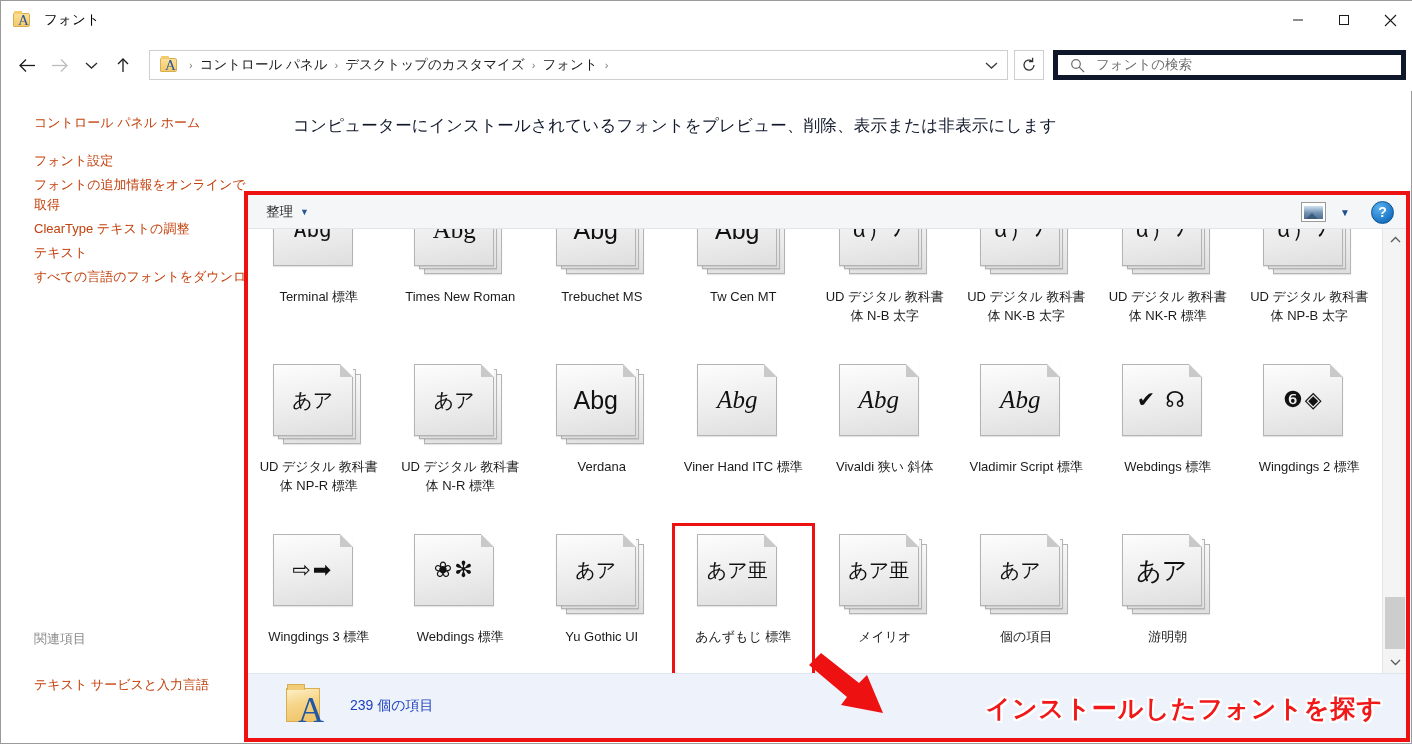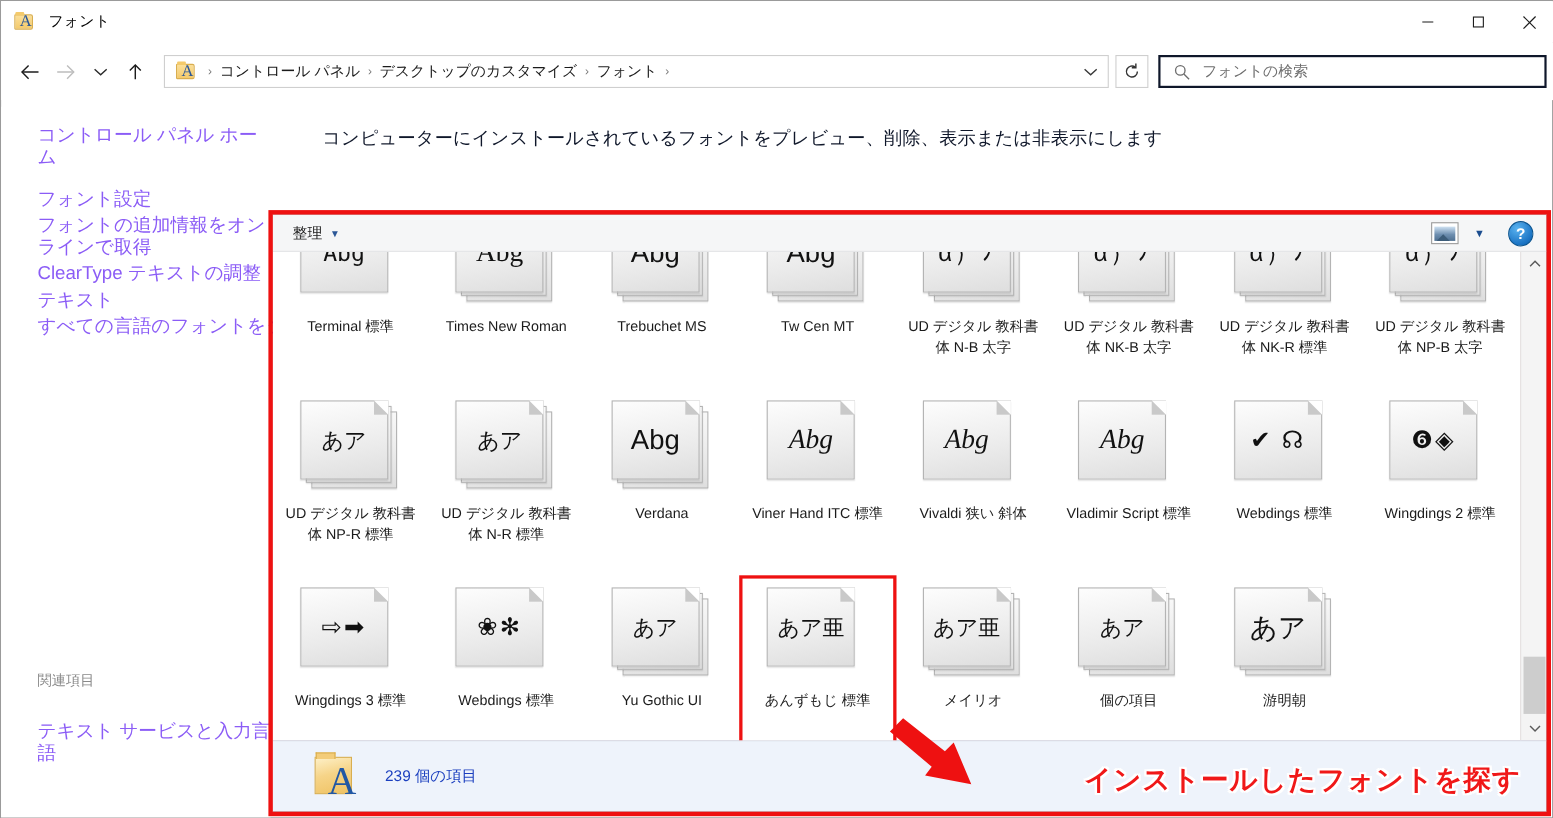--- a/index.html
+++ b/index.html
@@ -71,33 +71,33 @@
   .crumb-drop {
     position: absolute; right: 1px; top: 0; height: 28px; width: 30px;
     display: flex; align-items: center; justify-content: center; font-size: 12px; color: #444;
   }
   .refresh-btn {
     margin-left: 6px; width: 30px; height: 30px; border: 1px solid #cfcfcf;
     display: flex; align-items: center; justify-content: center; color: #333; font-size: 15px;
     background: #fff;
   }
   .searchbox {
-    margin-left: 9px; height: 30px; width: 353px; border: 2px solid #0f172a; background: #fff;
+    margin-left: 9px; height: 30px; width: 353px; border: 5px solid #0f172a; background: #fff;
     display: flex; align-items: center;
   }
   .search-icon { margin-left: 12px; color: #6c6c6c; display: flex; }
   .search-placeholder { margin-left: 11px; font-size: 13.5px; color: #6d6d6d; }
 
   
   .sidebar {
     position: absolute; left: 0; top: 96px; width: 245px; height: 646px;
     background: #ffffff;
     padding-left: 33px; padding-top: 16px;
   }
-  .side-link { font-size: 17px; color: #8b5cf6; line-height: 20px; margin-bottom: 4px; cursor: pointer; }
+  .side-link { font-size: 13px; color: #c2410c; line-height: 20px; margin-bottom: 4px; cursor: pointer; }
   .side-gap { height: 14px; }
   .side-related-title { font-size: 13px; color: #8a8a8a; }
   .side-bottom { position: absolute; left: 33px; bottom: 44px; }
   .side-bottom .side-link { margin-top: 27px; }
 
   
   .main-heading {
     position: absolute; left: 292px; top: 114px;
     font-size: 16.5px; color: #0f172a; letter-spacing: .2px; white-space: nowrap;
   }

